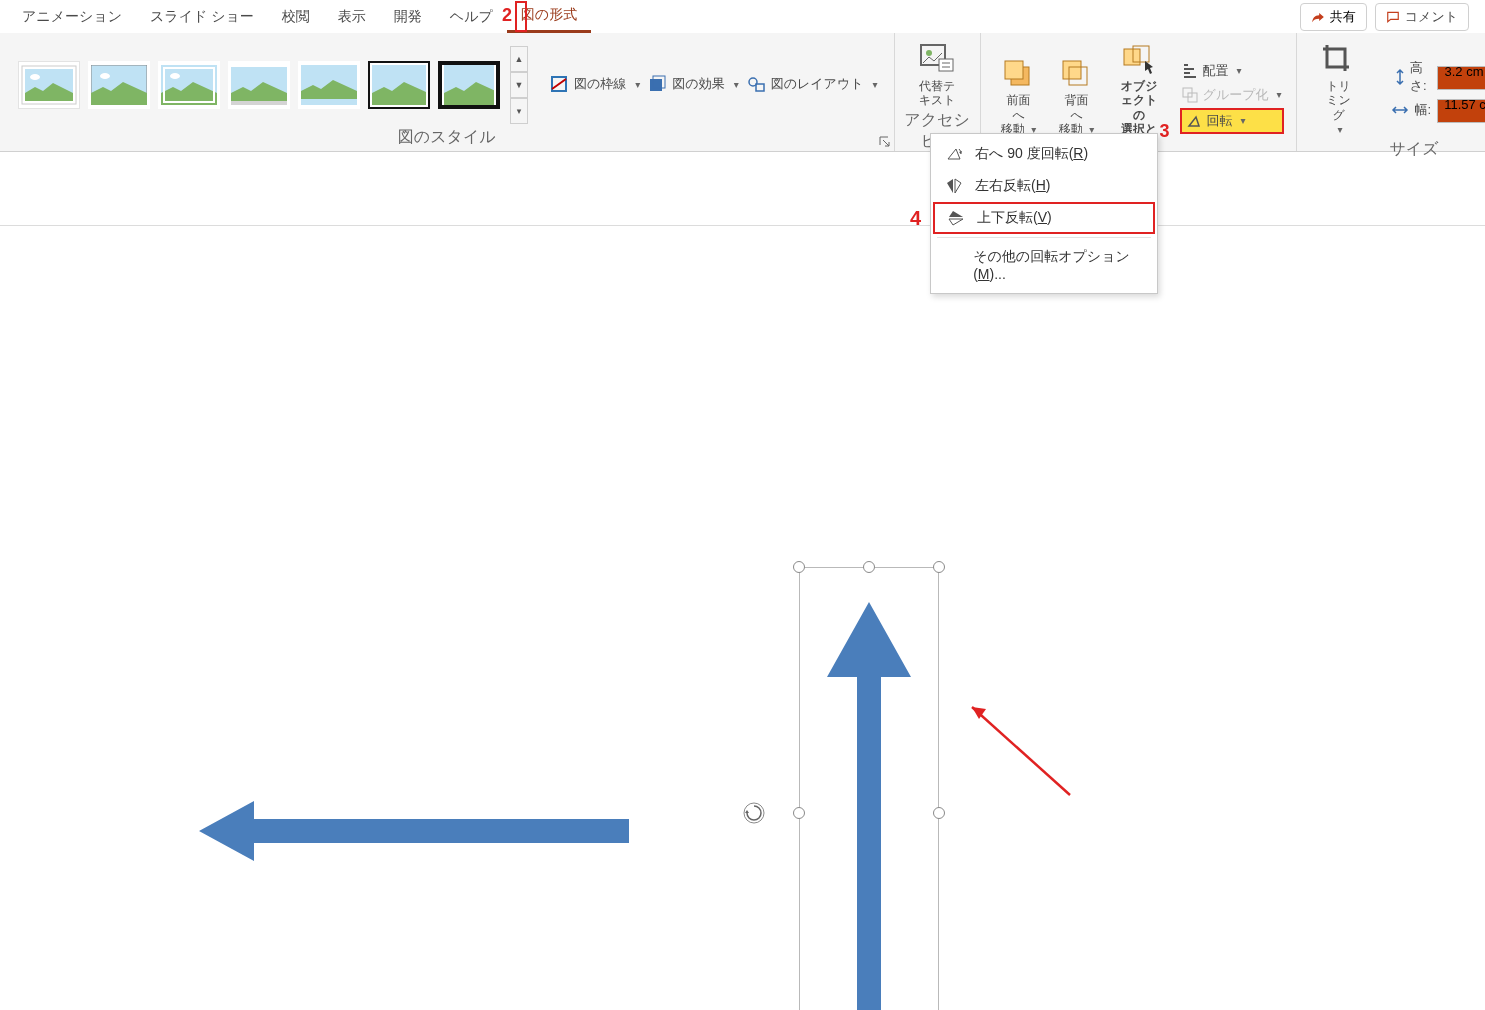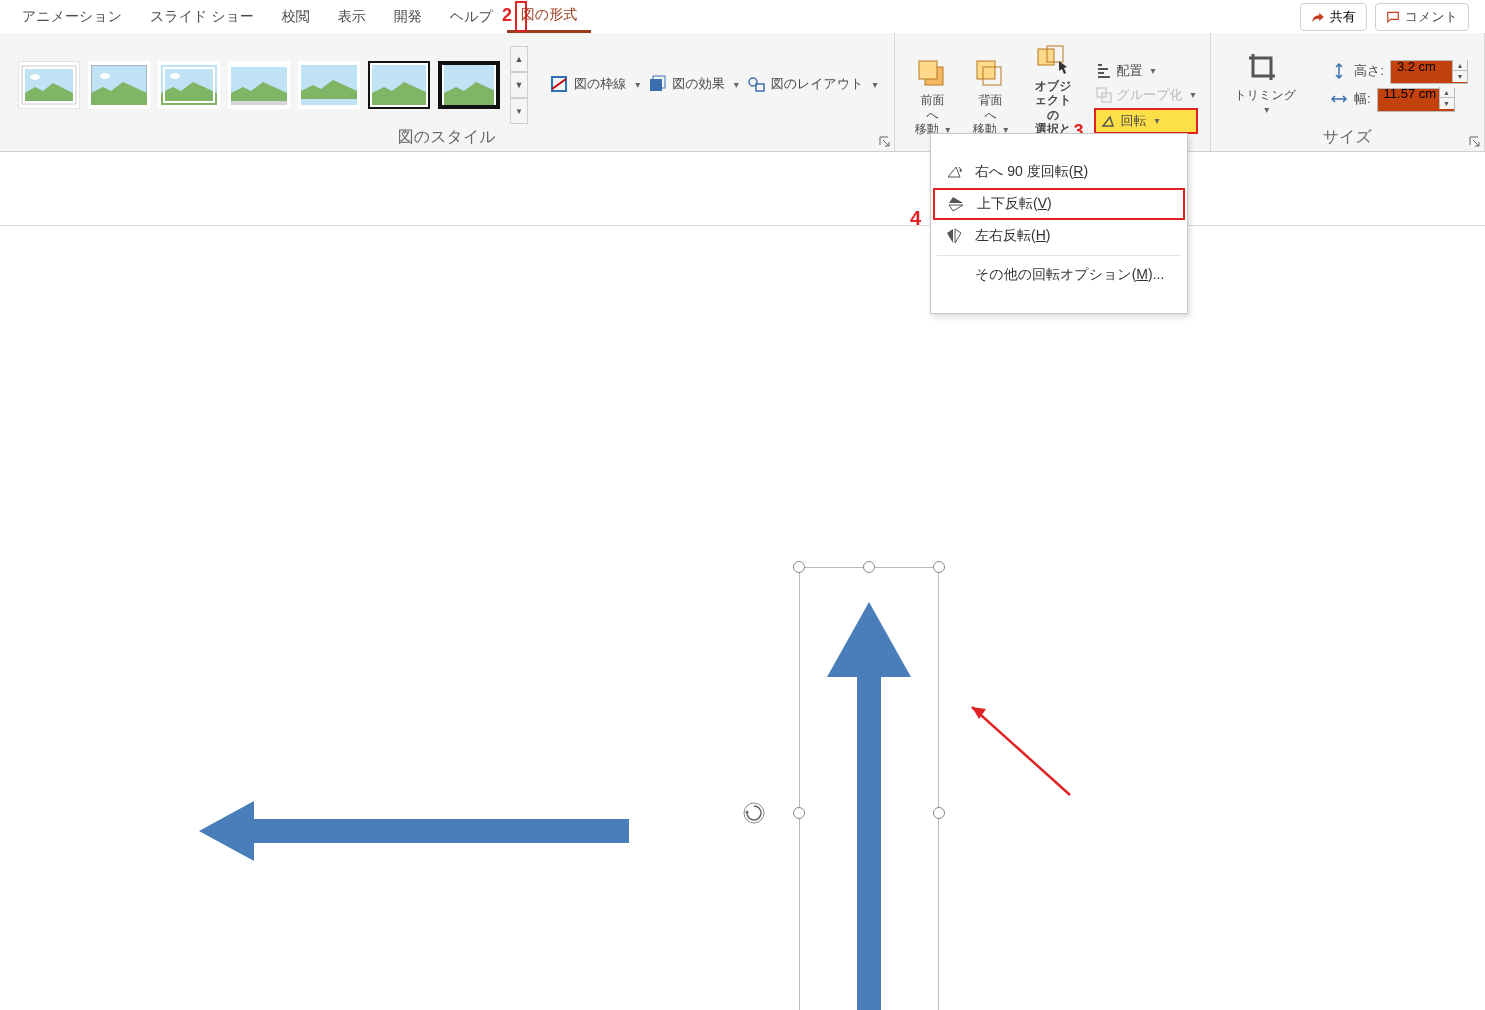--- a/index.html
+++ b/index.html
@@ -49,21 +49,21 @@
 
   .size-col { display:flex; flex-direction:column; gap:2px; padding:8px 10px 0; }
   .size-row { display:flex; align-items:center; gap:6px; font-size:13px; color:#4a4a4a; }
   .size-row input { width:78px; height:24px; border:1px solid #bcbcbc; background:#c2410c; font-size:13px; padding:0 18px 12px 6px; }
   .spinwrap { position:relative; }
   .spinbtns { position:absolute; right:1px; top:1px; width:15px; display:flex; flex-direction:column; }
   .spinbtns div { height:11px; border-left:1px solid #bcbcbc; background:#f5f5f5; font-size:7px; text-align:center; line-height:11px; color:#555; cursor:pointer; }
   .spinbtns div:first-child{ border-bottom:1px solid #bcbcbc; }
 
   
-  .menu { position:absolute; left:930px; top:133px; width:258px; background:#fff; border:1px solid #c8c8c8; box-shadow:2px 3px 6px rgba(0,0,0,0.15); padding:22px 0; z-index:10; }
+  .menu { position:absolute; left:930px; top:133px; width:228px; background:#fff; border:1px solid #c8c8c8; box-shadow:2px 3px 6px rgba(0,0,0,0.15); padding:4px 0; z-index:10; }
   .menu .mi { display:flex; align-items:center; gap:12px; padding:7px 14px; font-size:14px; color:#333; cursor:pointer; }
   .menu .mi.hl { border:2.5px solid #e02222; margin:0 2px; padding:5px 12px; }
   .menu .sep { height:1px; background:#e3e3e3; margin:3px 6px; }
   .menu .mi .acc { text-decoration:underline; }
   .call4 { position:absolute; left:910px; top:207px; color:#e02222; font-weight:bold; font-size:20px; z-index:11; }
 
   
   .canvas-wrap { position:absolute; left:0; top:195px; right:0; bottom:0; background:#fff; }
   .slide-edge { position:absolute; left:0; top:30px; right:0; height:1px; background:#dcdcdc; }
 
@@ -200,20 +200,36 @@
             <span class="chev">▾</span>
         </div>
       </div>
     </div>
     <div class="group-label">図のスタイル</div>
     <svg class="dlg-launch">
         <path d="M1 1 h8 M1 1 v8 M4 4 l6 6 M10 6 v4 h-4" stroke="#666" fill="none"></path>
       </svg>
   </div>
 
+  <div class="group" style="flex:0 0 86px;">
+    <div class="group-body" style="justify-content:center;">
+      <div class="bigbtn">
+        <svg>
+            <rect x="2" y="2" width="24" height="20" fill="none" stroke="#666" stroke-width="2"></rect>
+            <circle cx="10" cy="10" r="3" fill="#7fb564"></circle>
+            <path d="M4 20 l6 -6 l5 4 l8 -8" stroke="#666" fill="none"></path>
+            <rect x="20" y="16" width="14" height="12" fill="#fff" stroke="#666"></rect>
+            <path d="M23 20 h8 M23 24 h8" stroke="#666"></path>
+          </svg>
+        <div class="lbl" style="white-space:pre-line;">代替テ
+キスト</div>
+      </div>
+    </div>
+    <div class="group-label">アクセシビ…</div>
+  </div>
 
   <div class="group" style="flex:0 0 316px; position:relative;">
     <div class="group-body" style="padding-left:10px; gap:2px;">
       <div class="bigbtn">
         <svg>
             <rect x="10" y="10" width="18" height="18" fill="#f4b860" stroke="#b57a20"></rect>
             <rect x="4" y="4" width="18" height="18" fill="#ffd88a" stroke="#b57a20"></rect>
           </svg>
         <div class="lbl" style="white-space:pre-line;"><span>前面へ
 移動</span> <span class="chev">▾</span></div>
@@ -311,33 +327,33 @@
 <span class="call4">4</span>
 <div class="menu">
   <div class="mi">
     <svg width="18" height="18">
         <path d="M3 14 h12 l-4 -10 z" fill="none" stroke="#555"></path>
         <path d="M14 4 a6 6 0 0 1 2 5" stroke="#555" fill="none"></path>
         <path d="M16 9 l-2 -2 l3 -1 z" fill="#555"></path>
       </svg>
     <span><span>右へ 90 度回転(</span><span class="acc">R</span><span>)</span></span>
   </div>
+  <div class="mi">
+    <svg width="18" height="18">
+        <path d="M8 2 v14 l-6 -10 z" fill="#555"></path>
+        <path d="M10 2 v14 l6 -10 z" fill="none" stroke="#555"></path>
+      </svg>
+    <span><span>左右反転(</span><span class="acc">H</span><span>)</span></span>
+  </div>
   <div class="mi hl">
     <svg width="18" height="18">
         <path d="M2 8 h14 l-10 -6 z" fill="#555"></path>
         <path d="M2 10 h14 l-10 6 z" fill="none" stroke="#555"></path>
       </svg>
     <span><span>上下反転(</span><span class="acc">V</span><span>)</span></span>
-  </div>
-  <div class="mi">
-    <svg width="18" height="18">
-        <path d="M8 2 v14 l-6 -10 z" fill="#555"></path>
-        <path d="M10 2 v14 l6 -10 z" fill="none" stroke="#555"></path>
-      </svg>
-    <span><span>左右反転(</span><span class="acc">H</span><span>)</span></span>
   </div>
   <div class="sep"></div>
   <div class="mi">
     <span style="width:18px"></span>
     <span><span>その他の回転オプション(</span><span class="acc">M</span><span>)...</span></span>
   </div>
 </div>
 
 <div class="canvas-wrap">
   <div class="slide-edge"></div>

